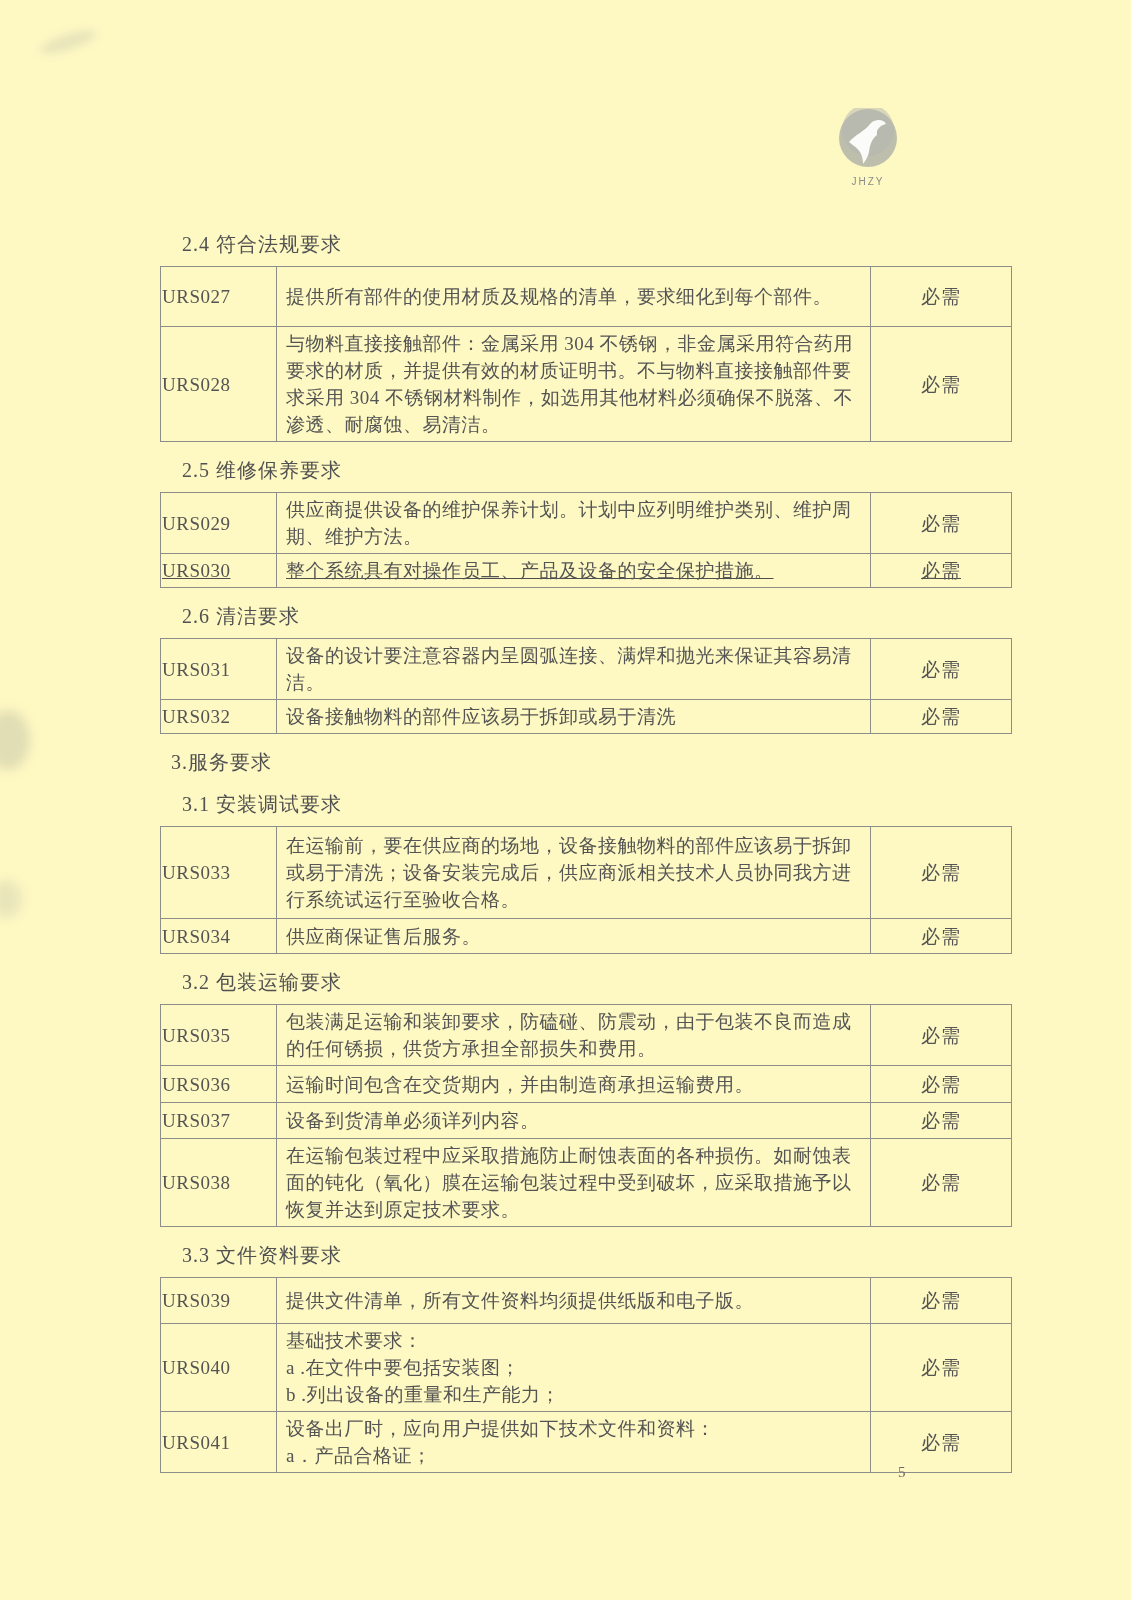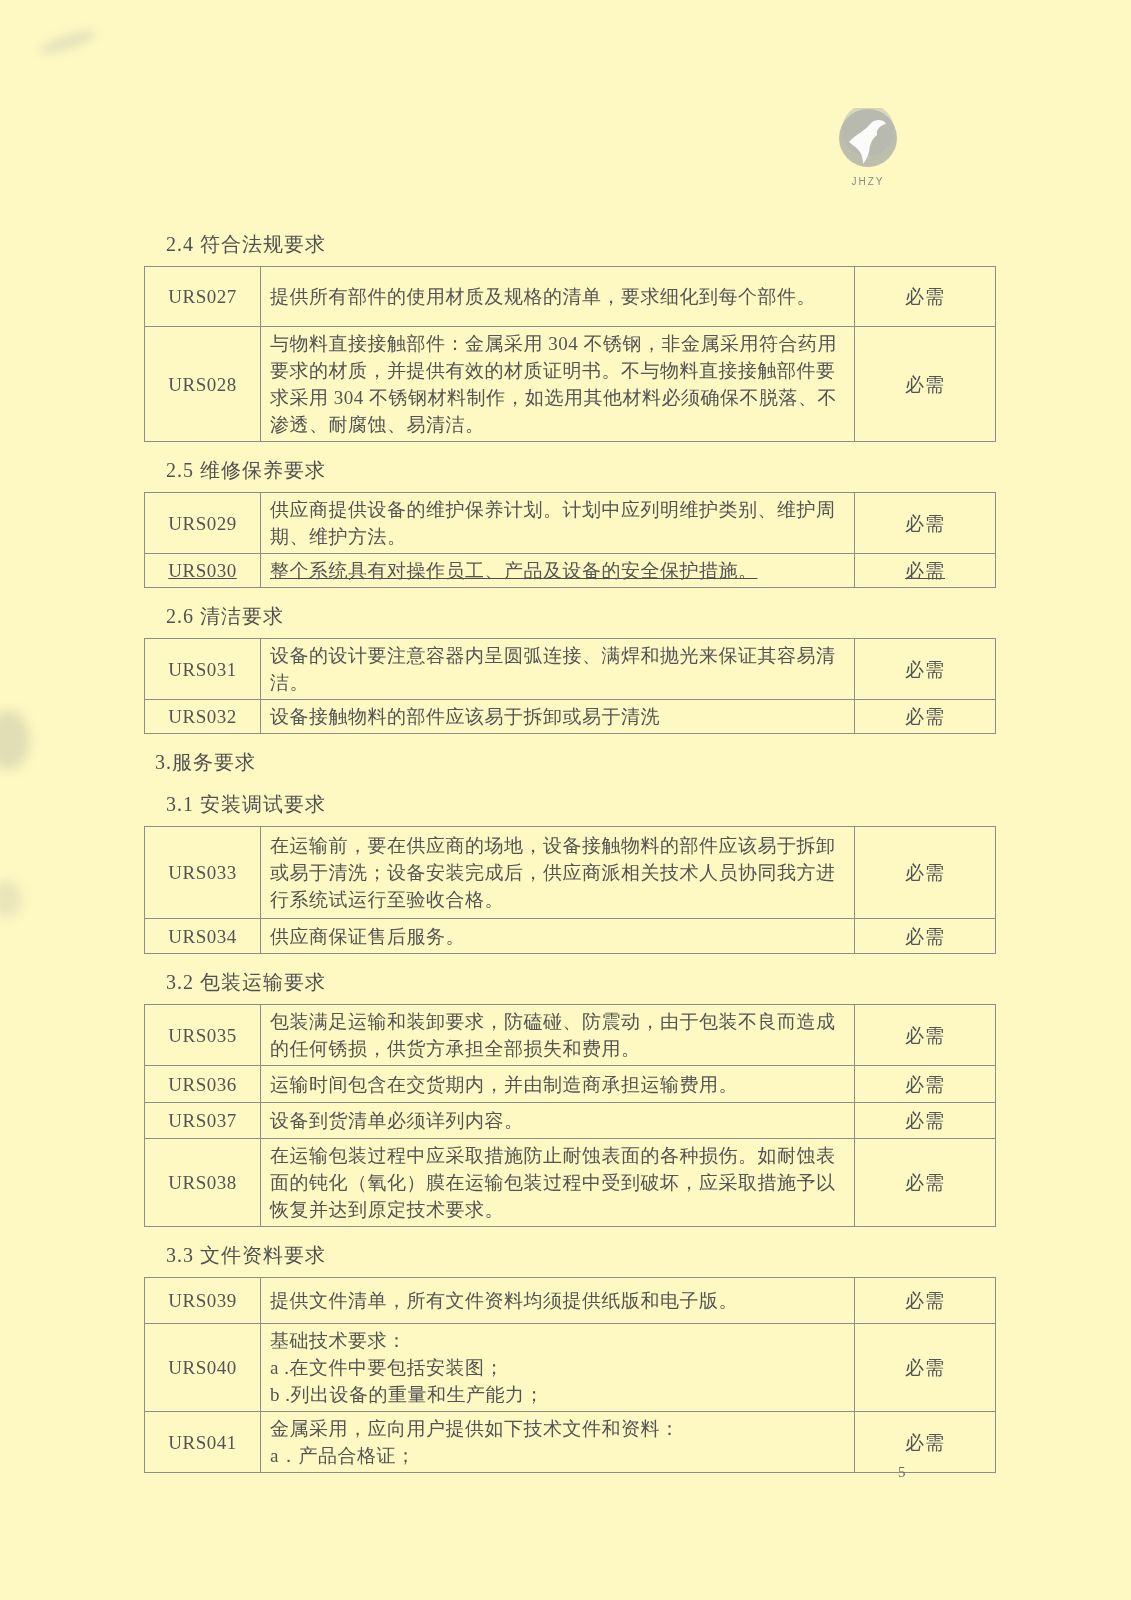--- a/index.html
+++ b/index.html
@@ -19,21 +19,21 @@
   .smudge3{left:38px;top:34px;width:60px;height:16px;background:rgba(170,170,165,0.25);transform:rotate(-18deg);filter:blur(4px);}
 
   
   .logo{position:absolute;left:832px;top:108px;width:72px;text-align:center;}
   .logo-caption{
     margin-top:2px;font-size:10px;letter-spacing:2px;color:#8a8a88;
     font-family:"Liberation Sans","DejaVu Sans",sans-serif;
   }
 
   
-  .content{position:absolute;left:144px;top:230px;width:827px;}
+  .content{position:absolute;left:160px;top:230px;width:827px;}
   .sec-heading{
     margin:14px 0 8px 22px;
     font-size:20px;line-height:28px;
     color:#515151;
     letter-spacing:1px;
   }
   .sec-heading.first{margin-top:0;}
   .sec-heading.standalone{margin-bottom:14px;margin-left:11px;}
 
   table.urs-table{
@@ -41,21 +41,21 @@
     table-layout:fixed;
     width:827px;
     font-size:19px;
   }
   table.urs-table td{
     border:1px solid #8d8d8a;
     vertical-align:middle;
     line-height:27px;
     color:#545454;
   }
-  td.c-id{width:113px;text-align:center;font-size:19px;letter-spacing:0.5px;}
+  td.c-id{width:113px;text-align:left;font-size:19px;letter-spacing:0.5px;}
   td.c-desc{width:574px;padding:3px 10px 3px 9px;white-space:pre-line;letter-spacing:0.5px;}
   td.c-req{width:138px;text-align:center;letter-spacing:1px;}
 
   .page-number{
     position:absolute;left:898px;top:1464px;
     font-size:15px;color:#6a6a68;
   }
 </style>
 </head>
 <body>
@@ -181,21 +181,21 @@
       </tr>
       <tr style="height:85px;">
         <td class="c-id">URS040</td>
         <td class="c-desc">基础技术要求：
 a .在文件中要包括安装图；
 b .列出设备的重量和生产能力；</td>
         <td class="c-req">必需</td>
       </tr>
       <tr style="height:55px;">
         <td class="c-id">URS041</td>
-        <td class="c-desc">金属采用，应向用户提供如下技术文件和资料：
+        <td class="c-desc">设备出厂时，应向用户提供如下技术文件和资料：
 a．产品合格证；</td>
         <td class="c-req">必需</td>
       </tr>
     </tbody>
       </table>
 
   </div>
 
   <div class="page-number">5</div>
 

